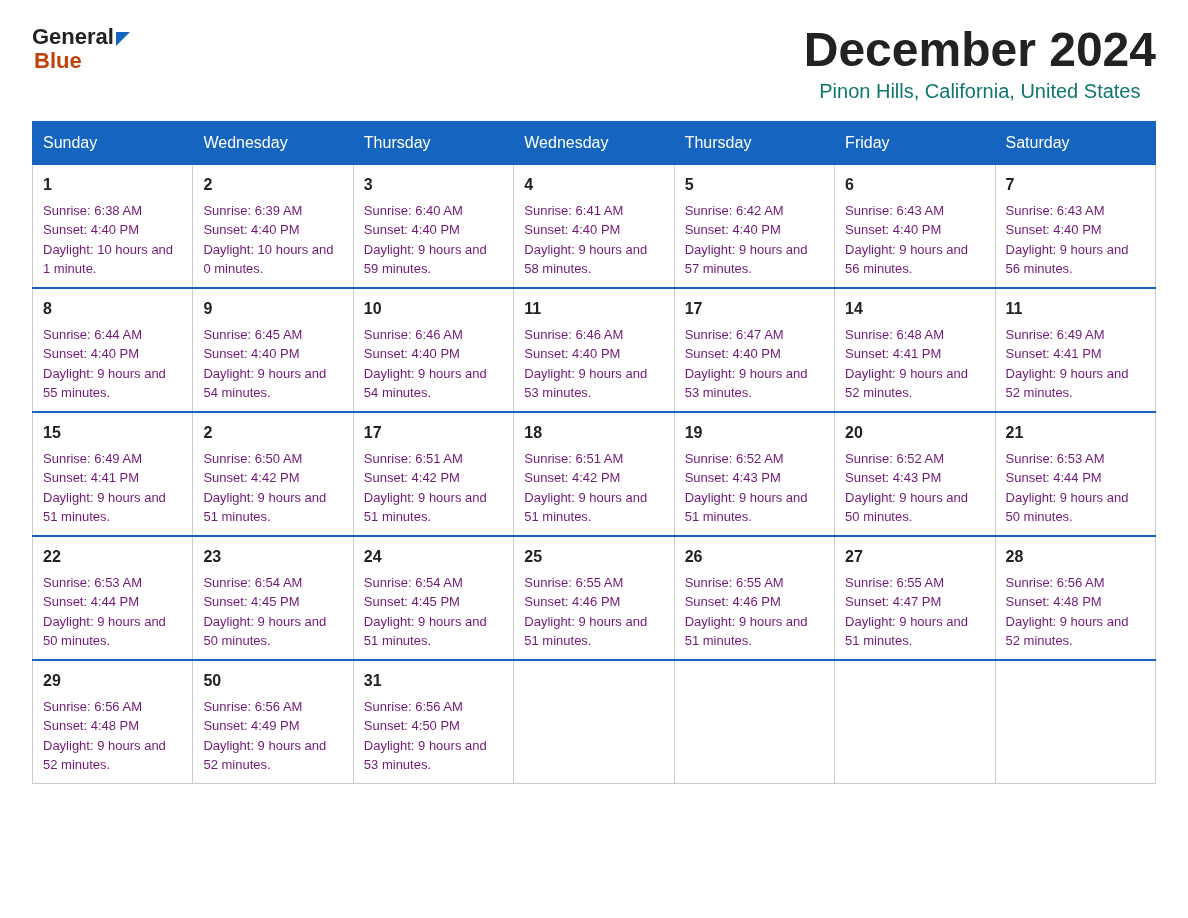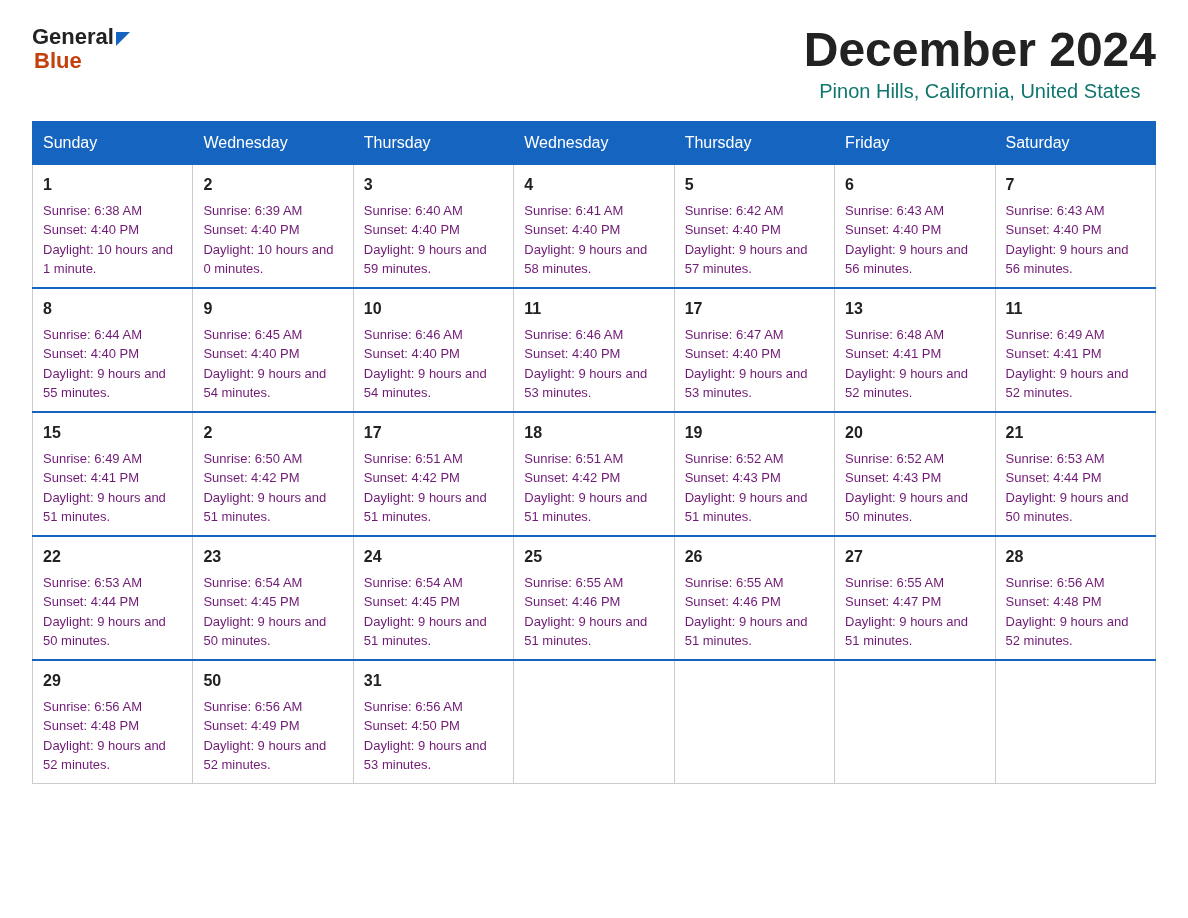--- a/index.html
+++ b/index.html
@@ -180,21 +180,21 @@
         </td>
         <td>
           <span class="day-number">11</span>
           <span class="day-info">Sunrise: 6:46 AM<br>Sunset: 4:40 PM<br>Daylight: 9 hours and 53 minutes.</span>
         </td>
         <td>
           <span class="day-number">17</span>
           <span class="day-info">Sunrise: 6:47 AM<br>Sunset: 4:40 PM<br>Daylight: 9 hours and 53 minutes.</span>
         </td>
         <td>
-          <span class="day-number">13</span>
+          <span class="day-number">14</span>
           <span class="day-info">Sunrise: 6:48 AM<br>Sunset: 4:41 PM<br>Daylight: 9 hours and 52 minutes.</span>
         </td>
         <td>
           <span class="day-number">11</span>
           <span class="day-info">Sunrise: 6:49 AM<br>Sunset: 4:41 PM<br>Daylight: 9 hours and 52 minutes.</span>
         </td>
       </tr>
       <tr>
         <td>
           <span class="day-number">15</span>

